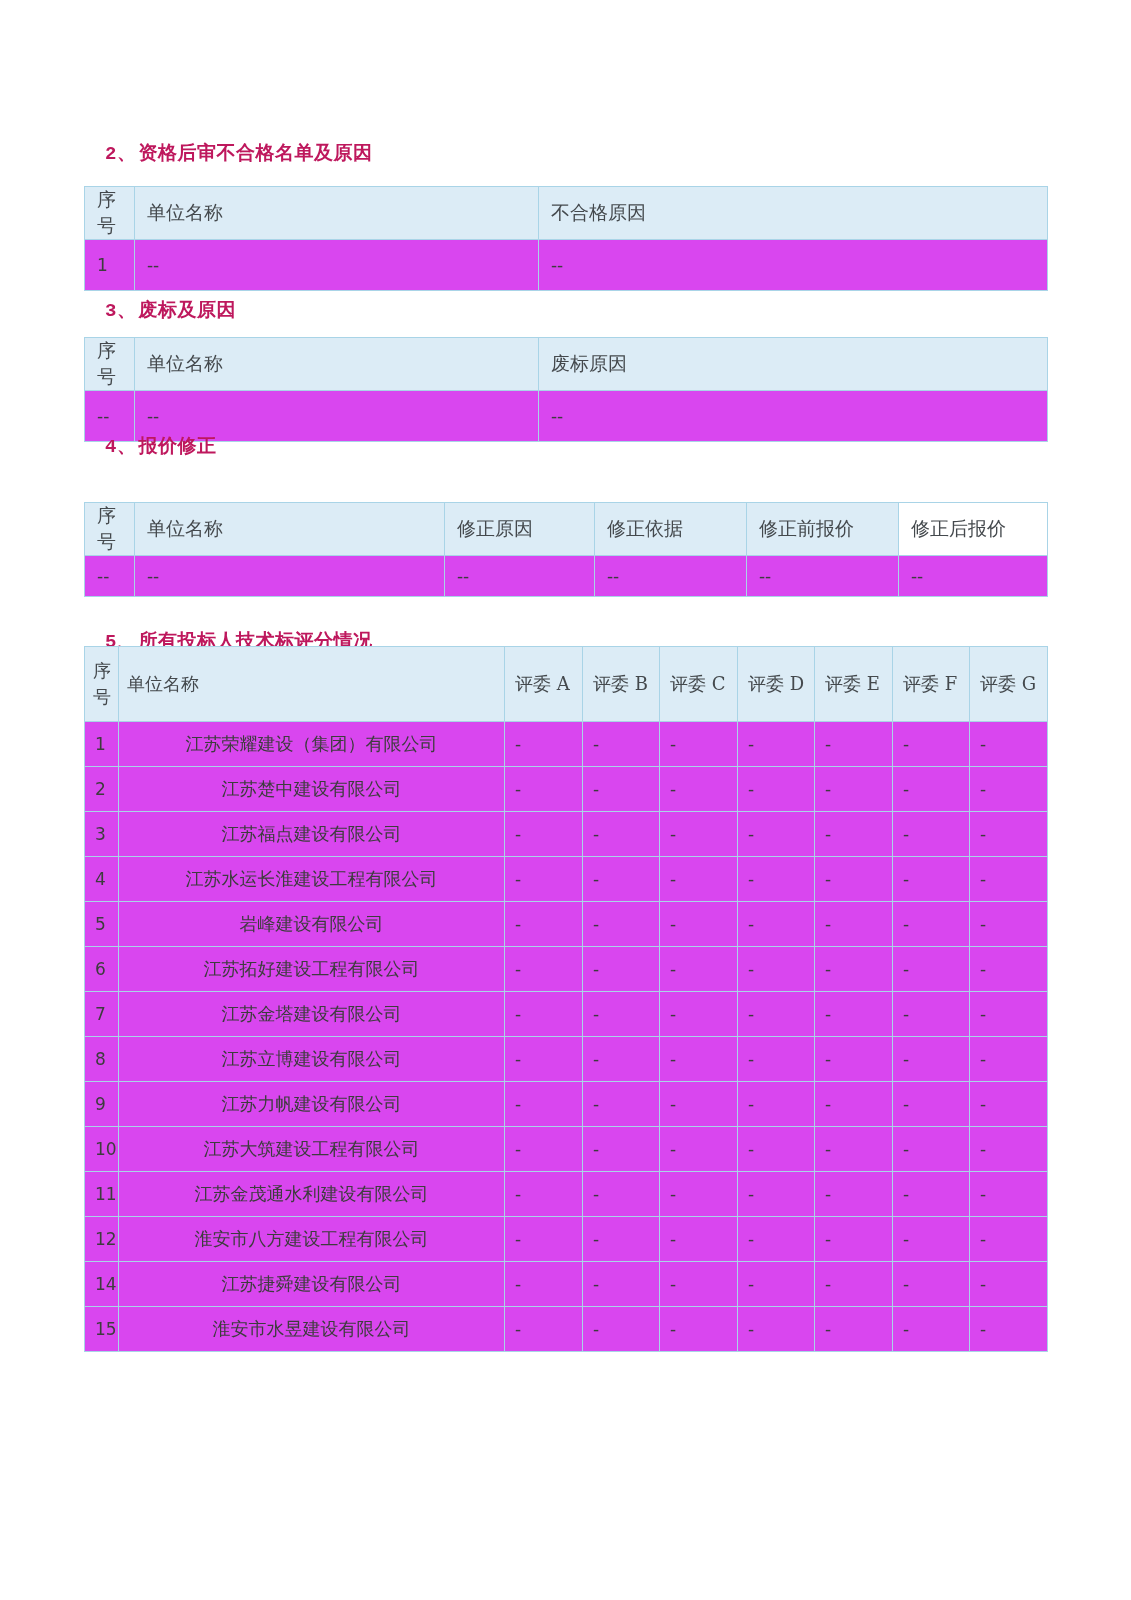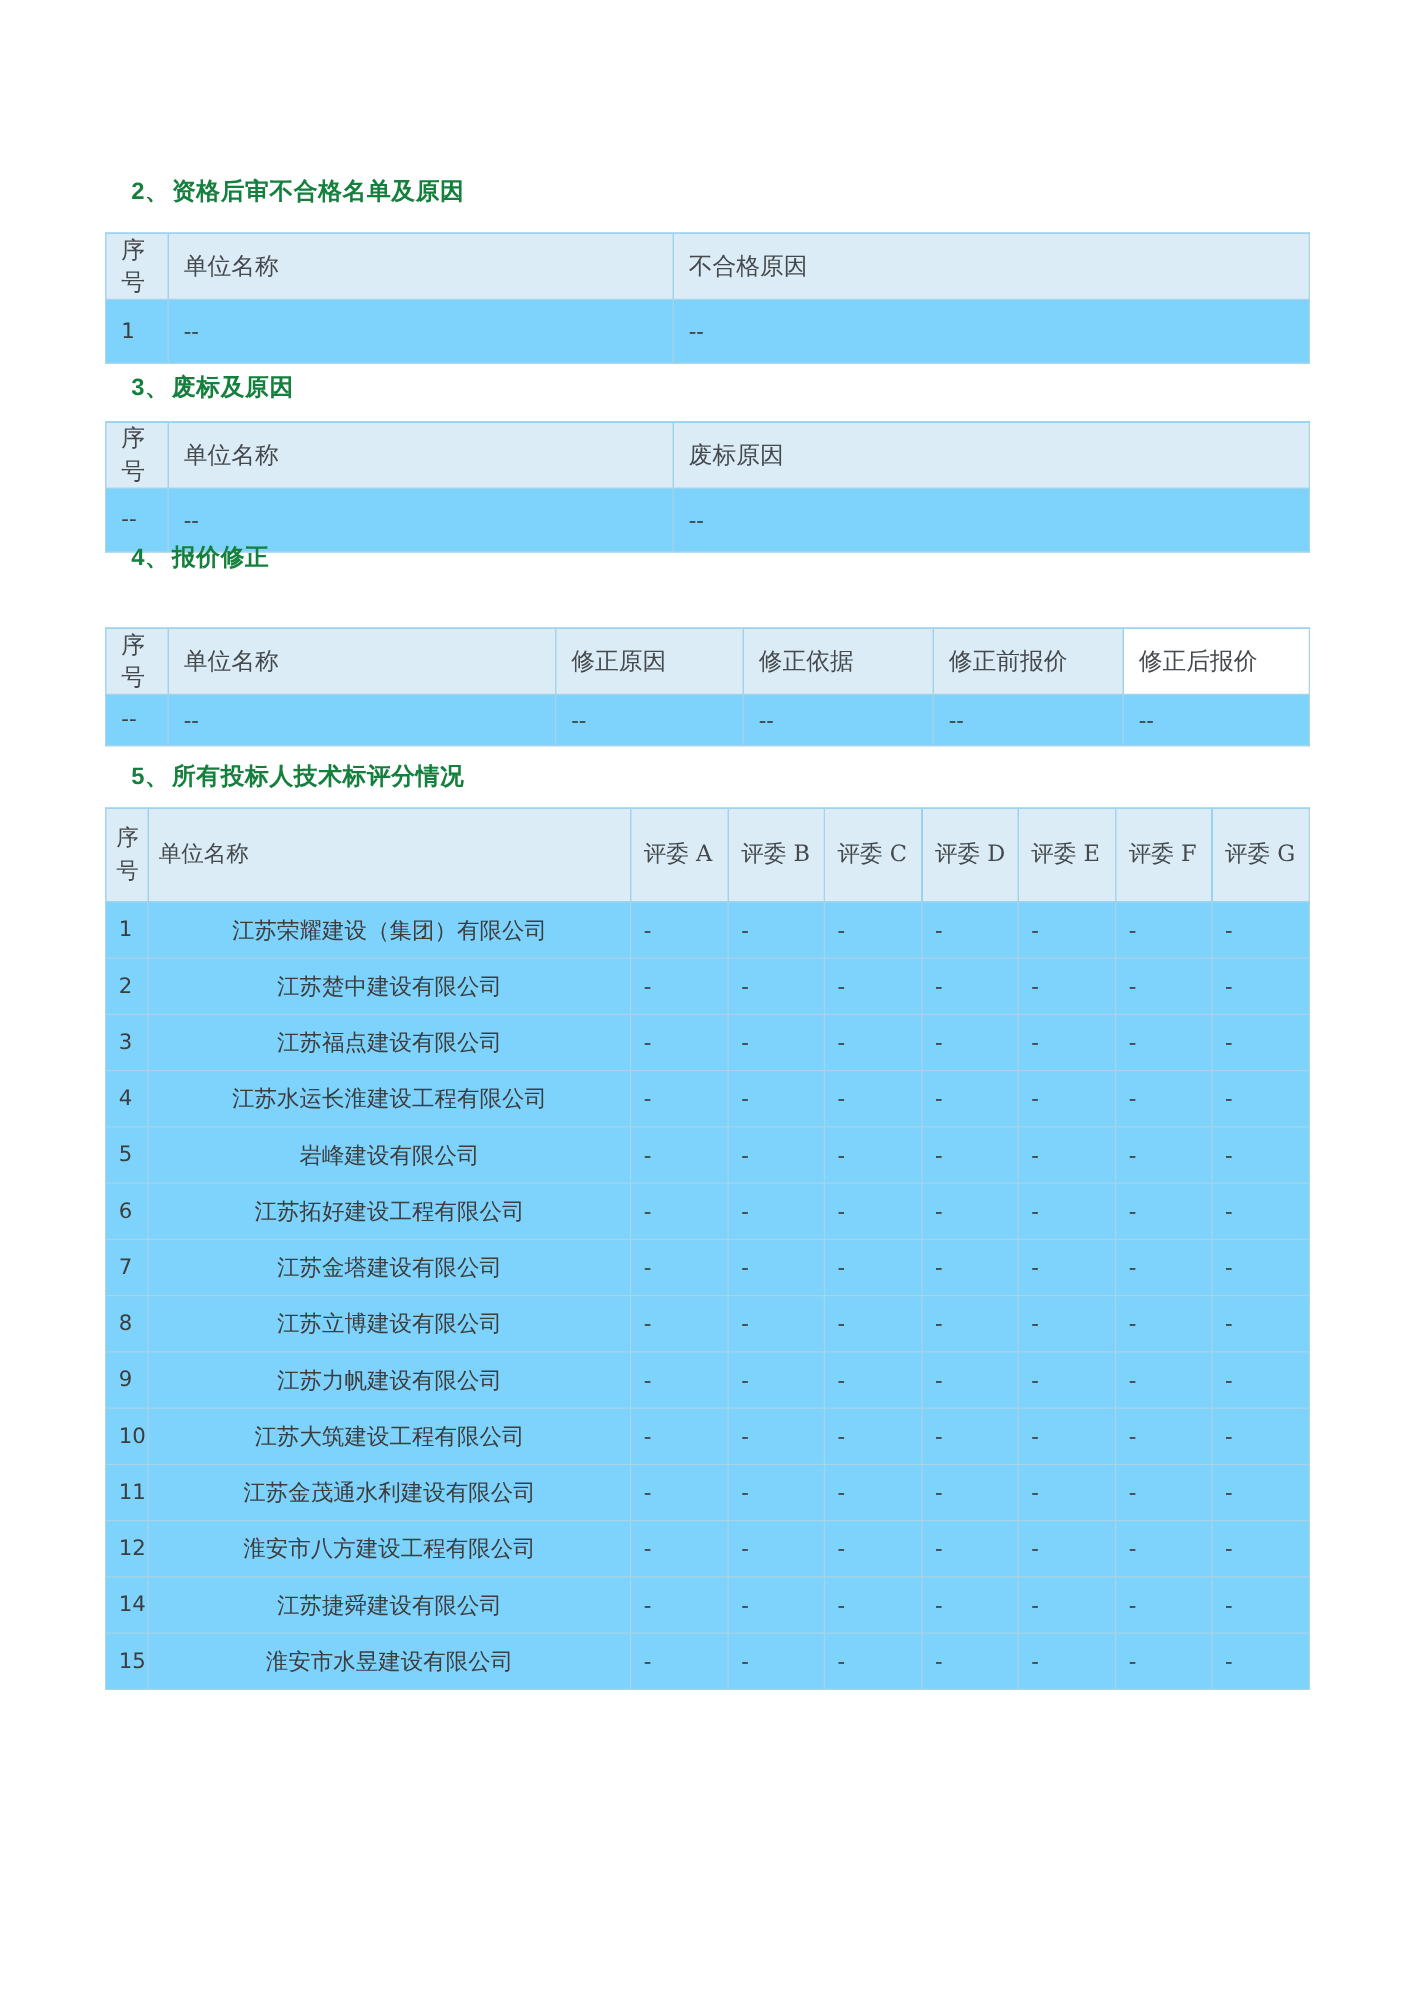--- a/index.html
+++ b/index.html
@@ -7,34 +7,34 @@
     width: 1131px; height: 1600px;
     background: #ffffff;
     font-family: "DejaVu Serif", "Liberation Serif", serif;
     color: #404040;
     position: relative;
     overflow: hidden;
   }
   .abs { position: absolute; }
   .sec-heading {
     left: 105px;
-    font-family: Liberation Sans, sans-serif;
+    font-family: Liberation Mono, monospace;
     font-weight: bold;
     font-size: 19px;
-    color: #15803d;
+    color: #be185d;
     letter-spacing: 0.5px;
     white-space: nowrap;
   }
   .sec-heading .num { margin-right: 2px; }
   table {
     left: 84px;
     border-collapse: collapse;
     table-layout: fixed;
     width: 963px;
-    background: #7dd3fc;
+    background: #d946ef;
   }
   th, td {
     border: 1px solid #a9d4e7;
     text-align: left;
     vertical-align: middle;
     padding: 0 12px;
     font-weight: normal;
     overflow: hidden;
   }
   thead th {
@@ -144,21 +144,21 @@
         <td>--</td>
         <td>--</td>
         <td>--</td>
         <td>--</td>
         <td>--</td>
         <td>--</td>
       </tr>
     </tbody>
 </table>
 
-<h3 class="abs sec-heading" style="top:608px"><span class="num">5、</span><span>所有投标人技术标评分情况</span></h3>
+<h3 class="abs sec-heading" style="top:628px"><span class="num">5、</span><span>所有投标人技术标评分情况</span></h3>
 
 <table class="abs t-score" style="top:646px">
   <colgroup>
     <col style="width:34px">
       <col style="width:386px">
     <col style="width:78px">
       <col style="width:77px">
       <col style="width:78px">
       <col style="width:77px">
     <col style="width:78px">

